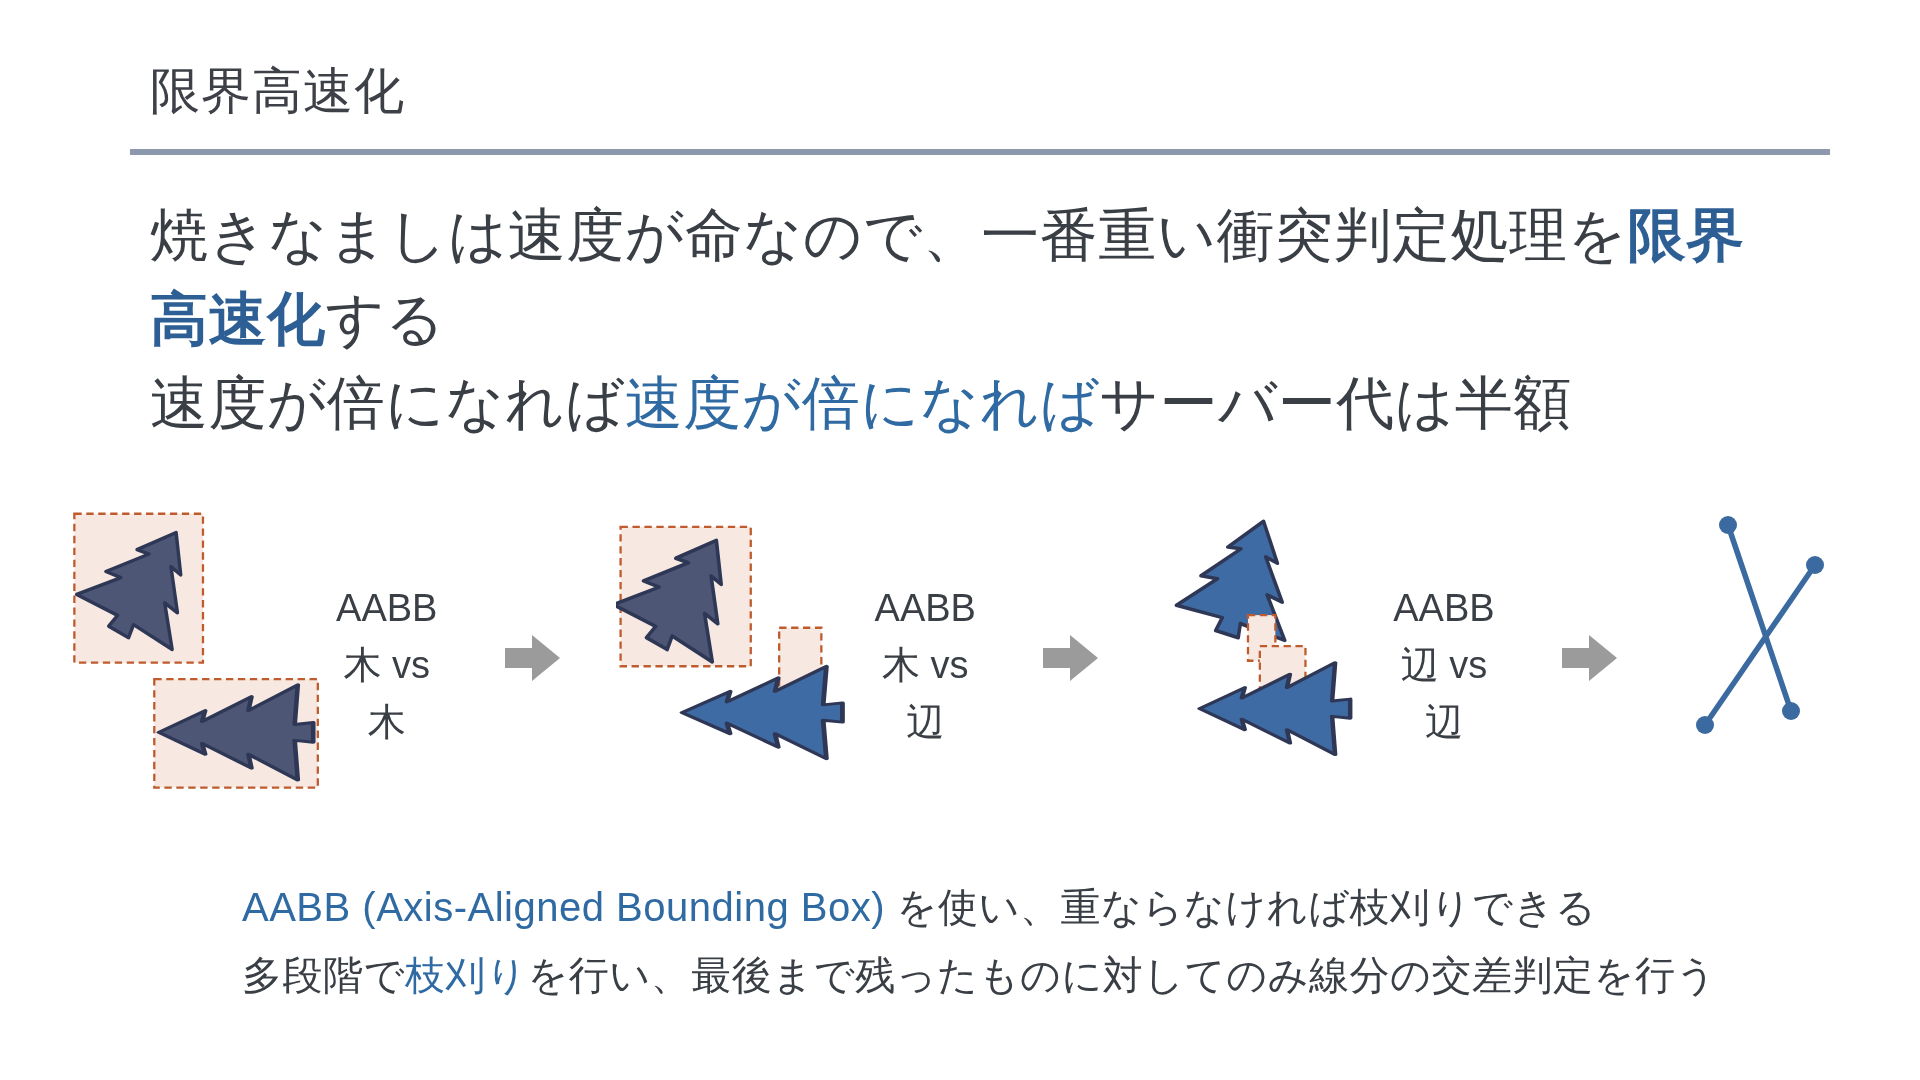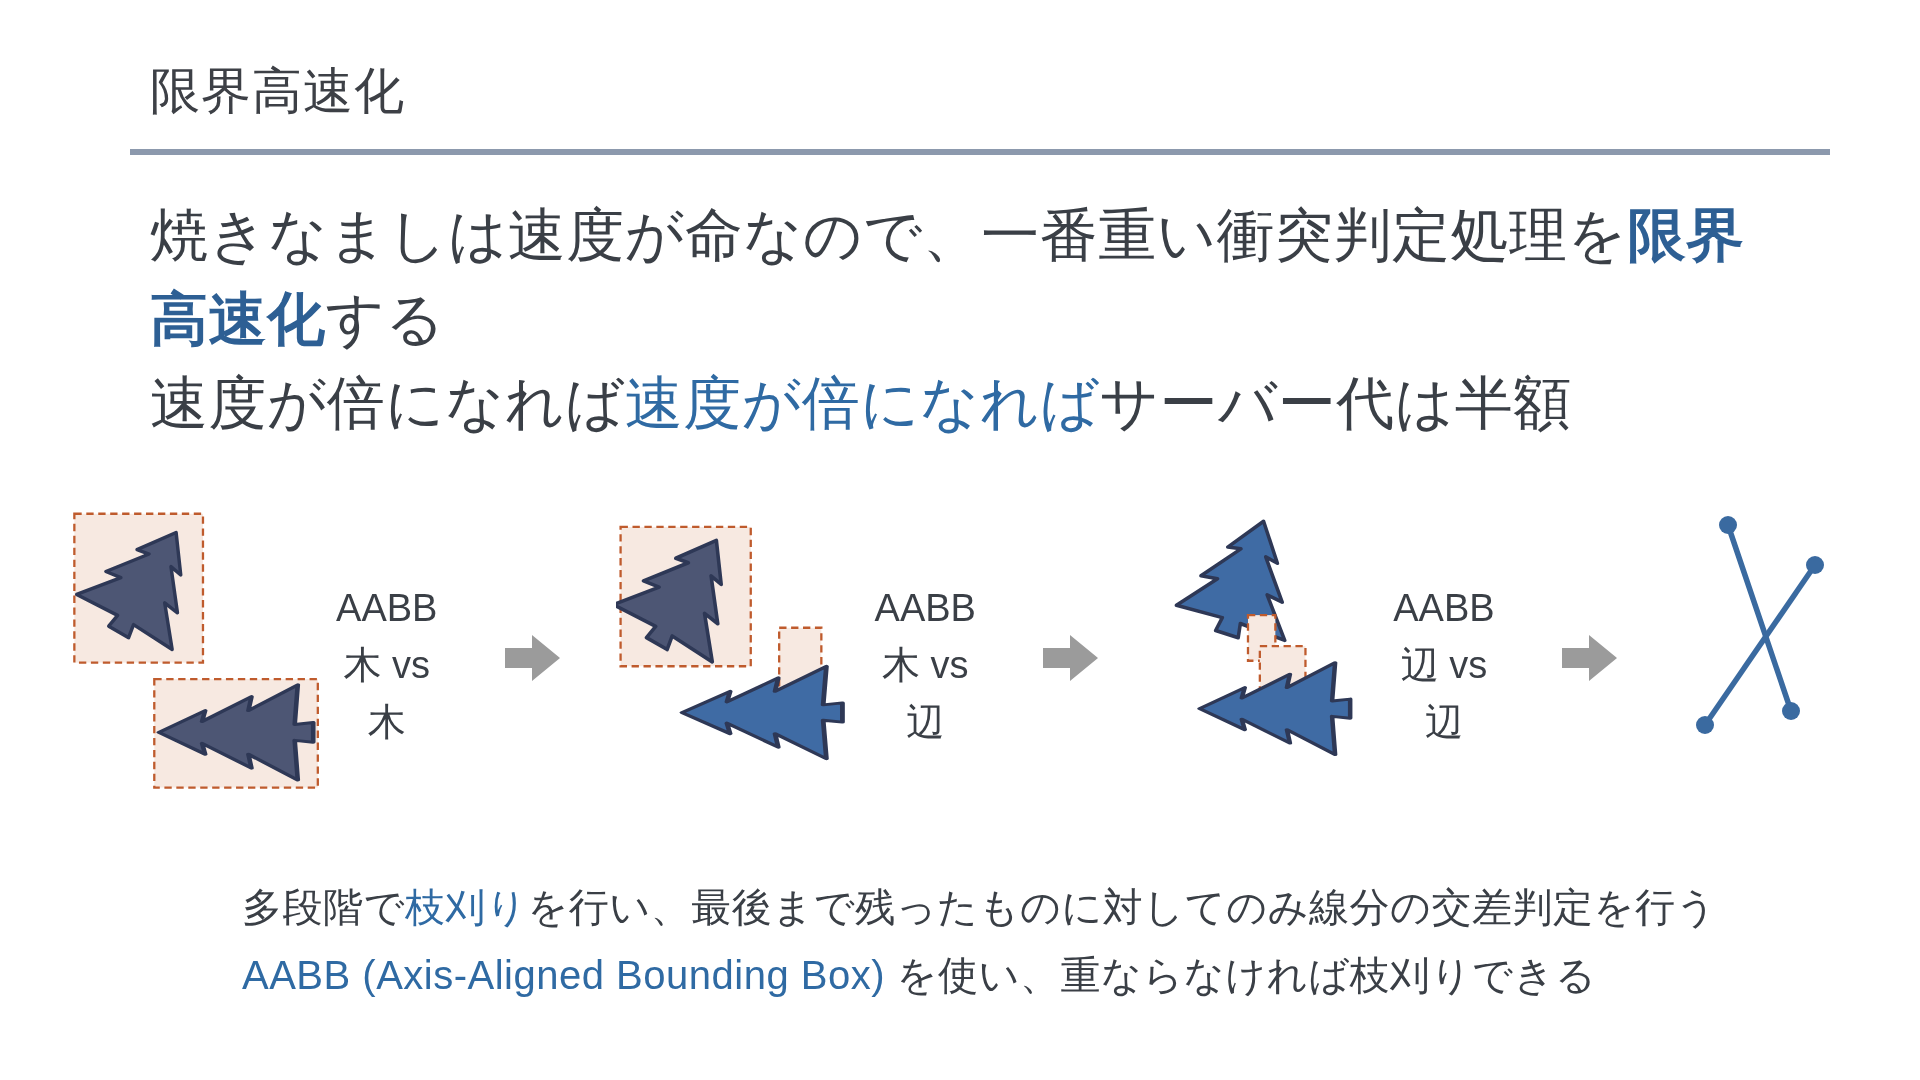--- a/index.html
+++ b/index.html
@@ -119,17 +119,17 @@
         <circle class="dot" cx="55" cy="32" r="9"></circle>
         <circle class="dot" cx="118" cy="218" r="9"></circle>
         <circle class="dot" cx="142" cy="72" r="9"></circle>
         <circle class="dot" cx="32" cy="232" r="9"></circle>
       </svg>
     </div>
 
   </div>
 
   <div class="footer">
+    <div><span class="highlight-blue">AABB (Axis-Aligned Bounding Box)</span><span> を使い、重ならなければ枝刈りできる</span></div>
     <div><span>多段階で</span><span class="highlight-blue">枝刈り</span><span>を行い、最後まで残ったものに対してのみ線分の交差判定を行う</span></div>
-    <div><span class="highlight-blue">AABB (Axis-Aligned Bounding Box)</span><span> を使い、重ならなければ枝刈りできる</span></div>
   </div>
 
 </div>
 
 </body></html>

